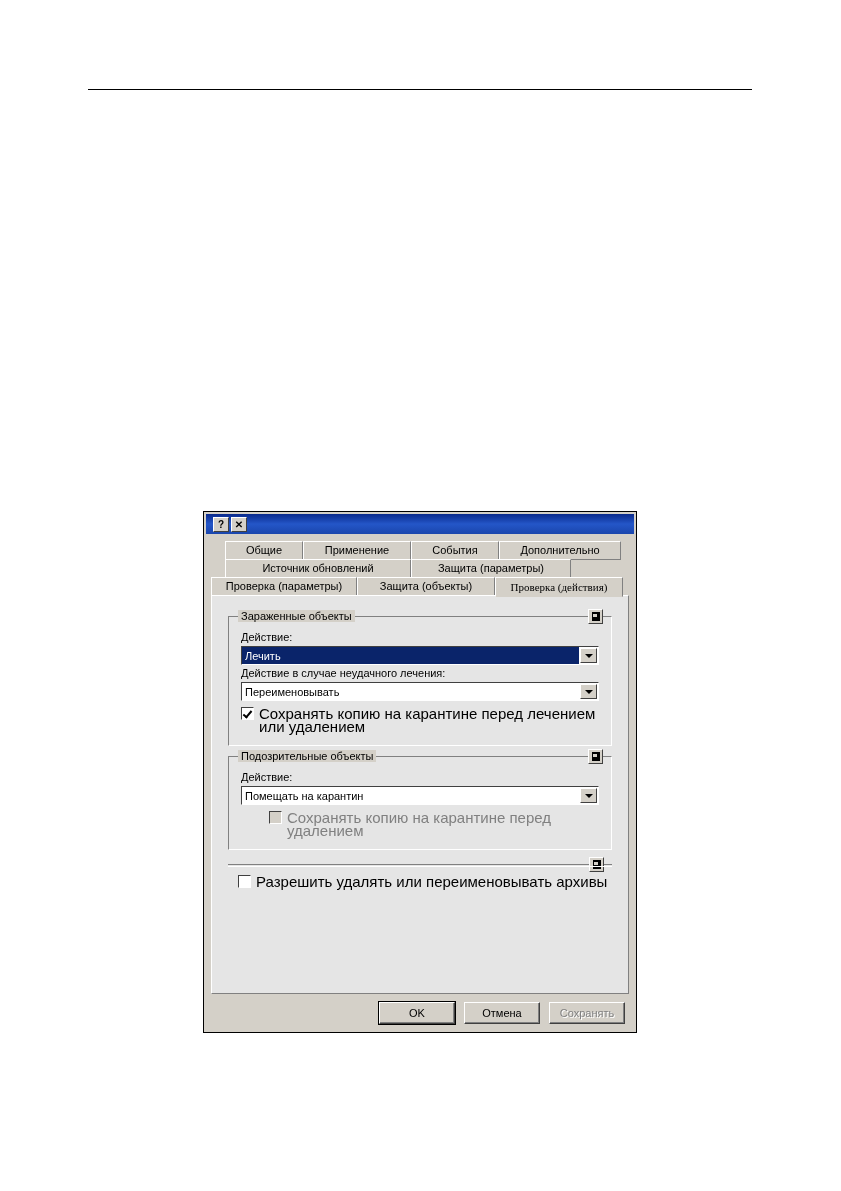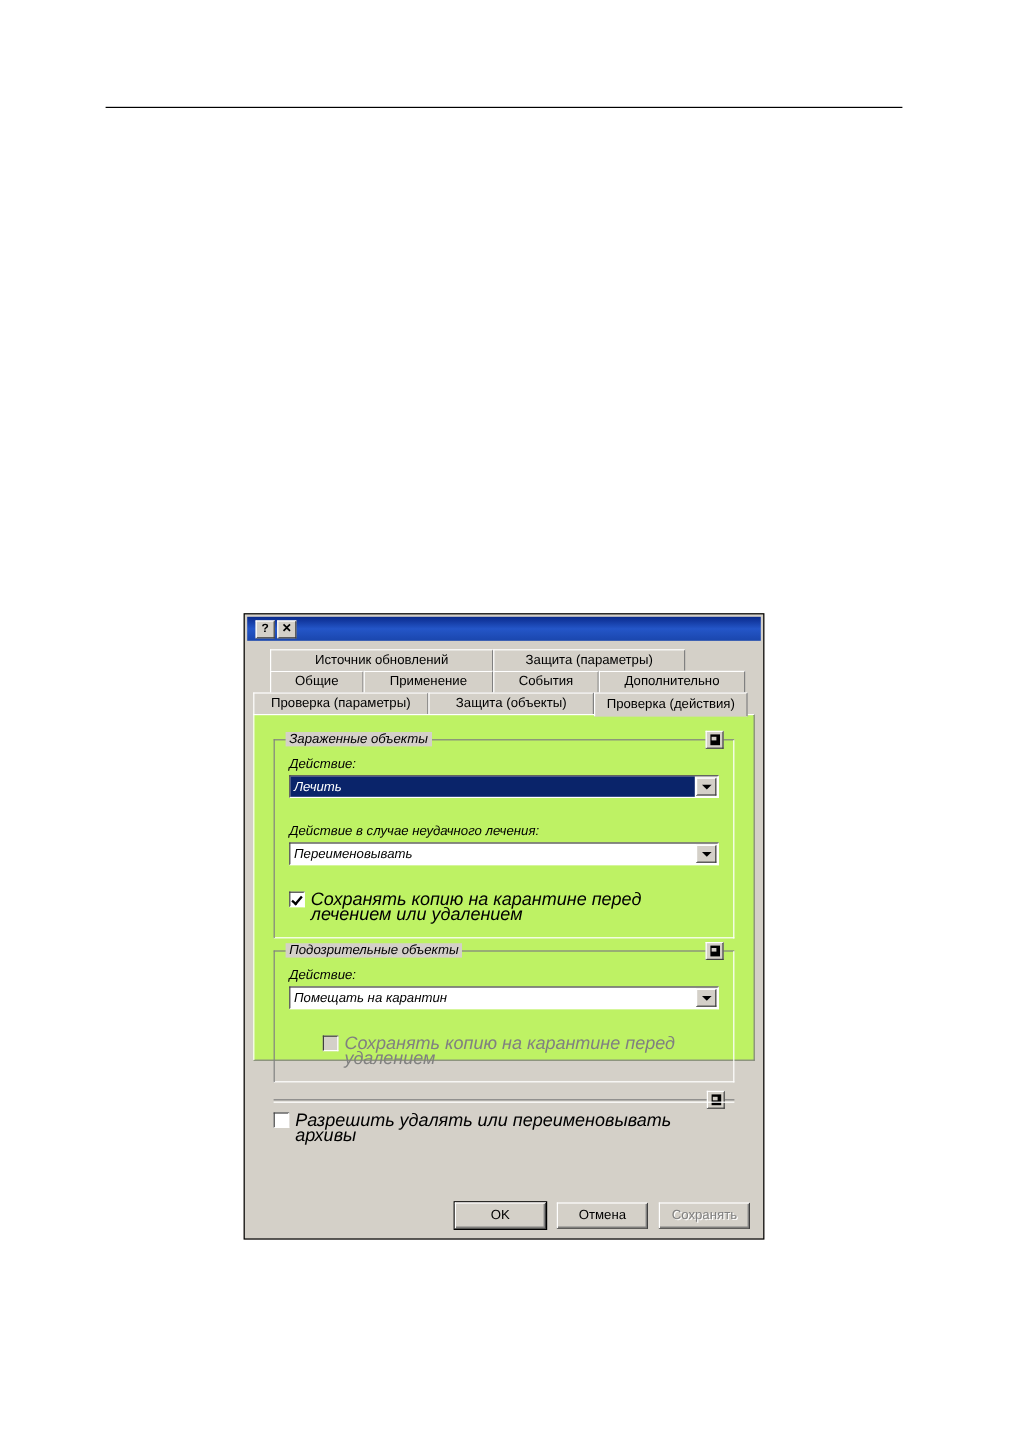--- a/index.html
+++ b/index.html
@@ -99,33 +99,33 @@
     height: 19px;
   }
   .tab.active {
     background: #d4d0c8;
     border-bottom: 1px solid #d4d0c8;
     font-weight: normal;
     height: 20px;
     line-height: 18px;
     position: relative;
     z-index: 3;
+    font-family: Liberation Serif, serif;
   }
   .tab-pane {
     border: 1px solid #ffffff;
     border-top-color: #ffffff;
     border-left-color: #ffffff;
     border-right-color: #808080;
     border-bottom-color: #808080;
-    background: #bef264;
+    background: #e5e5e5;
     padding: 10px 10px 8px 10px;
     box-sizing: border-box;
-    height: 289px;
-    position: relative;
-    font-style: italic;
+    height: 399px;
+    position: relative;
   }
   
   .group {
     position: relative;
     border: 1px solid #808080;
     border-right-color: #ffffff;
     border-bottom-color: #ffffff;
     margin: 10px 6px 0 6px;
     padding: 14px 12px 12px 12px;
     box-sizing: border-box;
@@ -180,21 +180,21 @@
     height: 19px;
     background: #ffffff;
     border: 1px solid #808080;
     border-top-color: #404040;
     border-left-color: #404040;
     border-right-color: #ffffff;
     border-bottom-color: #ffffff;
     display: flex;
     align-items: stretch;
     box-sizing: border-box;
-    margin-bottom: 22px;
+    margin-bottom: 2px;
   }
   .combo-inner {
     flex: 1;
     display: flex;
     align-items: center;
     padding: 0 3px;
     font-size: 11px;
     overflow: hidden;
     white-space: nowrap;
   }
@@ -273,21 +273,21 @@
     position: absolute;
     left: 0; top: 1px; right: 0;
     border-top: 1px solid #ffffff;
   }
   .sep-lock {
     position: absolute;
     top: -8px;
     right: 8px;
   }
   .after-sep {
-    margin: 9px 6px 0 6px;
+    margin: 9px 6px 0 16px;
   }
   
   .btnbar {
     position: absolute;
     left: 0;
     right: 0;
     bottom: 8px;
     display: flex;
     justify-content: flex-end;
     padding-right: 11px;
@@ -320,33 +320,33 @@
 <div class="page-rule"></div>
 
 <div class="dialog">
 
   <div class="titlebar">
     <div class="title-btn">?</div>
     <div class="title-btn">✕</div>
   </div>
 
   <div class="tabs-area">
-
-    <div class="tab-row r2">
-      <div class="tab" style="width:186px">Источник обновлений</div>
-      <div class="tab" style="width:160px">Защита (параметры)</div>
-    </div>
 
     <div class="tab-row r1">
       <div class="tab" style="width:78px">Общие</div>
       <div class="tab" style="width:108px">Применение</div>
       <div class="tab" style="width:88px">События</div>
       <div class="tab" style="width:122px">Дополнительно</div>
     </div>
 
+    <div class="tab-row r2">
+      <div class="tab" style="width:186px">Источник обновлений</div>
+      <div class="tab" style="width:160px">Защита (параметры)</div>
+    </div>
+
     <div class="tab-row r3">
       <div class="tab" style="width:146px">Проверка (параметры)</div>
       <div class="tab" style="width:138px">Защита (объекты)</div>
       <div class="tab active" style="width:128px">Проверка (действия)</div>
     </div>
 
     <div class="tab-pane">
 
       <div class="group">
         <div class="group-title">Зараженные объекты</div>

